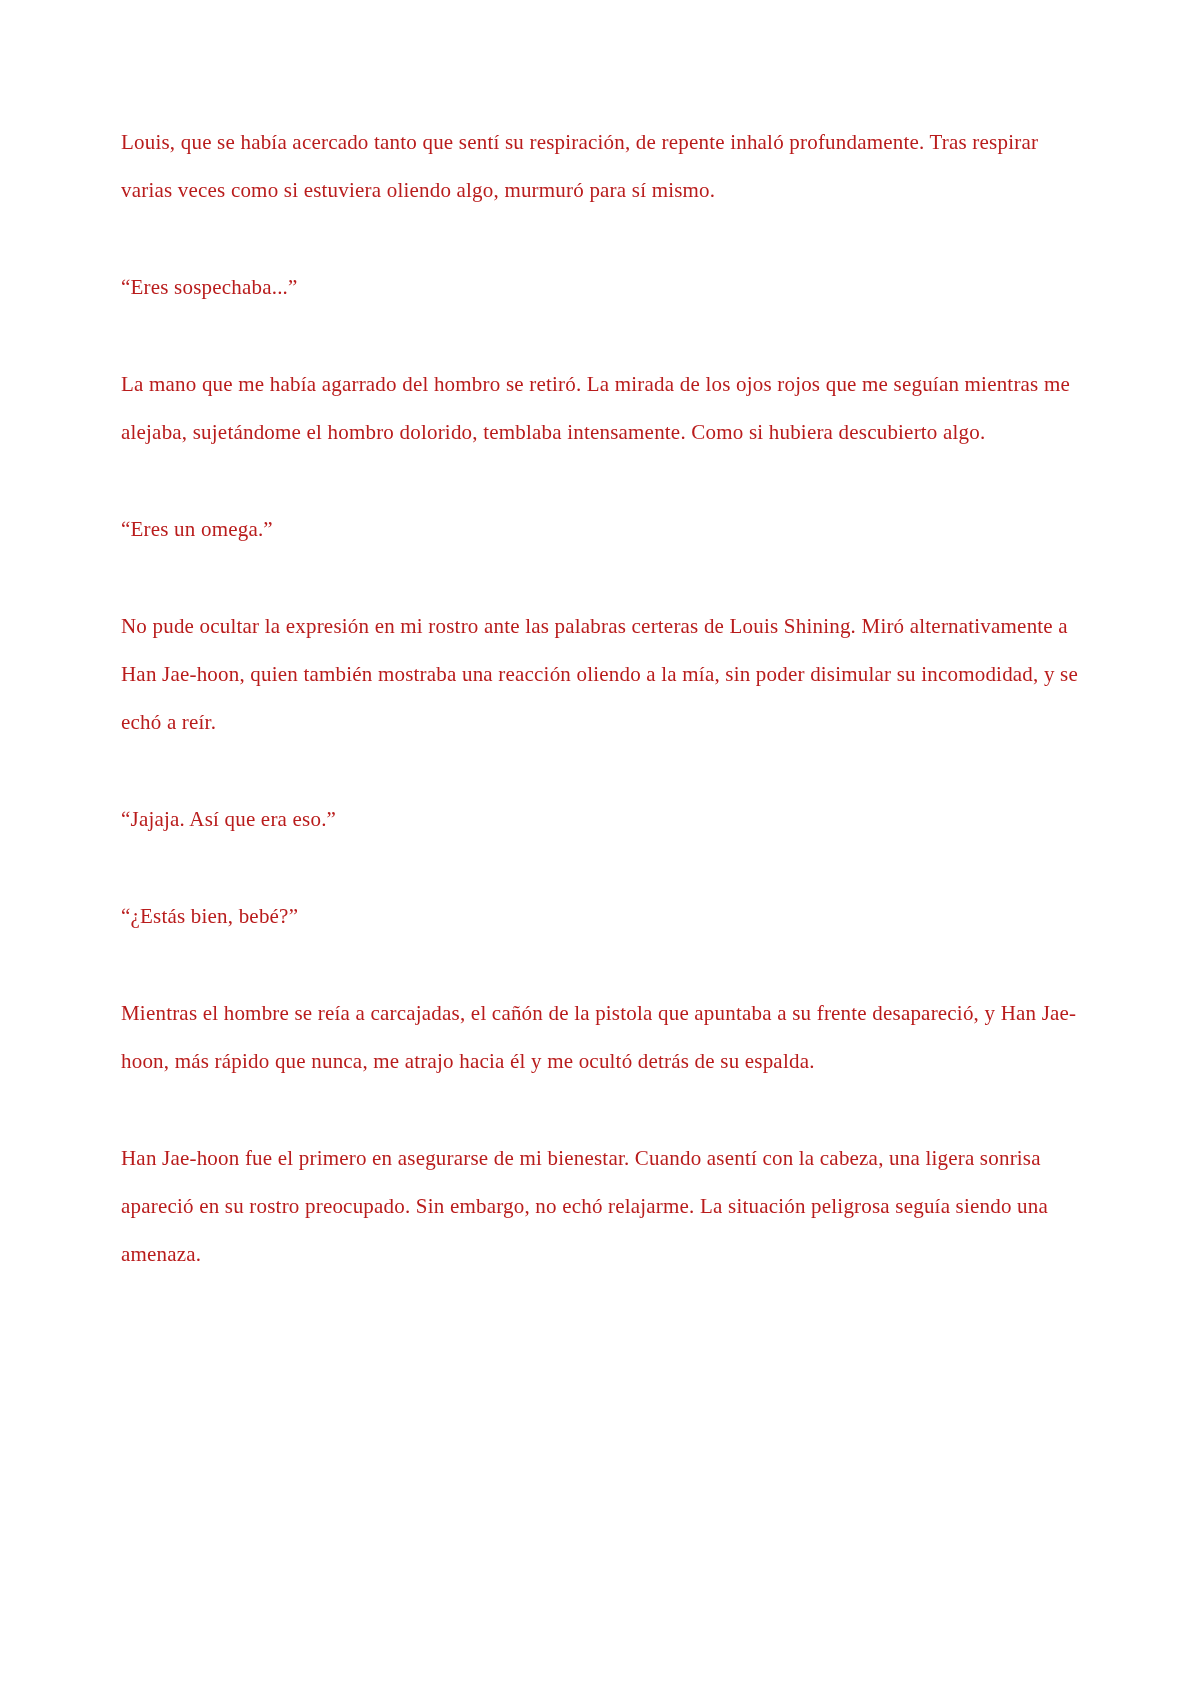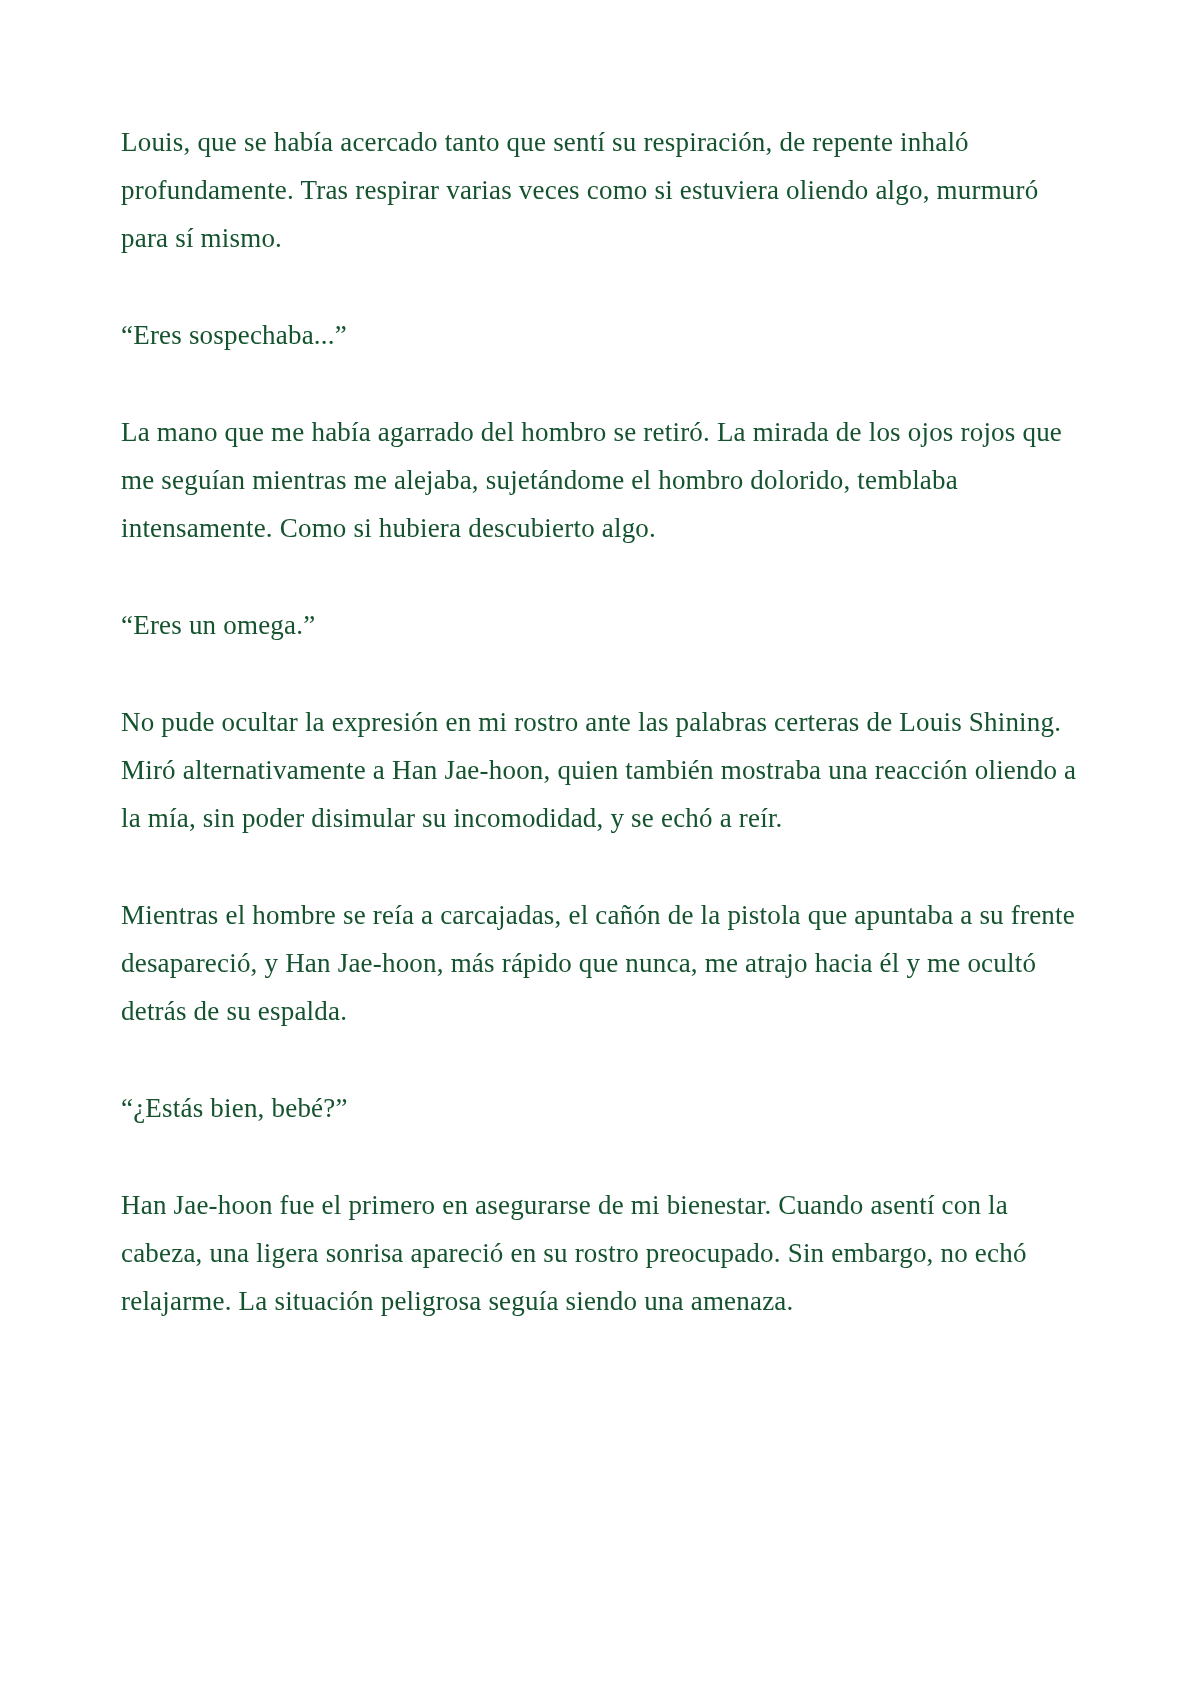--- a/index.html
+++ b/index.html
@@ -12,35 +12,36 @@
       height: 1700px;
       position: relative;
       overflow: hidden;
     }
     .page {
       position: absolute;
       left: 121px;
       top: 118px;
       width: 970px;
       font-family: "Liberation Serif", "DejaVu Serif", serif;
-      font-size: 27px;
+      font-size: 21px;
       line-height: 48px;
-      color: #14532d;
+      color: #b91c1c;
       letter-spacing: 0.2px;
     }
     .para {
       margin: 0 0 49px 0;
       padding: 0;
     }
   </style>
 </head>
 <body>
 
 <div class="page">
   <p class="para">Louis, que se había acercado tanto que sentí su respiración, de repente inhaló profundamente. Tras respirar varias veces como si estuviera oliendo algo, murmuró para sí mismo.</p>
   <p class="para">“Eres sospechaba...”</p>
   <p class="para">La mano que me había agarrado del hombro se retiró. La mirada de los ojos rojos que me seguían mientras me alejaba, sujetándome el hombro dolorido, temblaba intensamente. Como si hubiera descubierto algo.</p>
   <p class="para">“Eres un omega.”</p>
   <p class="para">No pude ocultar la expresión en mi rostro ante las palabras certeras de Louis Shining. Miró alternativamente a Han Jae-hoon, quien también mostraba una reacción oliendo a la mía, sin poder disimular su incomodidad, y se echó a reír.</p>
+  <p class="para">“Jajaja. Así que era eso.”</p>
+  <p class="para">“¿Estás bien, bebé?”</p>
   <p class="para">Mientras el hombre se reía a carcajadas, el cañón de la pistola que apuntaba a su frente desapareció, y Han Jae-hoon, más rápido que nunca, me atrajo hacia él y me ocultó detrás de su espalda.</p>
-  <p class="para">“¿Estás bien, bebé?”</p>
   <p class="para">Han Jae-hoon fue el primero en asegurarse de mi bienestar. Cuando asentí con la cabeza, una ligera sonrisa apareció en su rostro preocupado. Sin embargo, no echó relajarme. La situación peligrosa seguía siendo una amenaza.</p>
 </div>
 
 </body></html>

